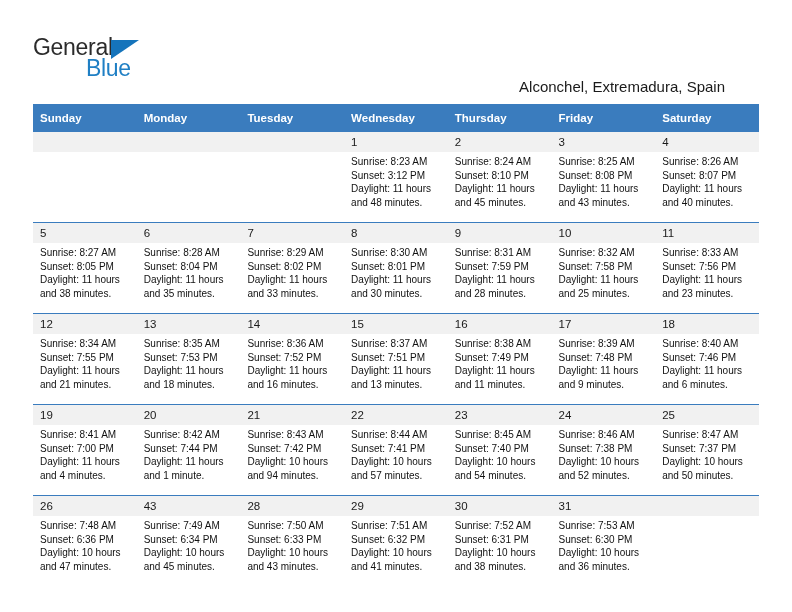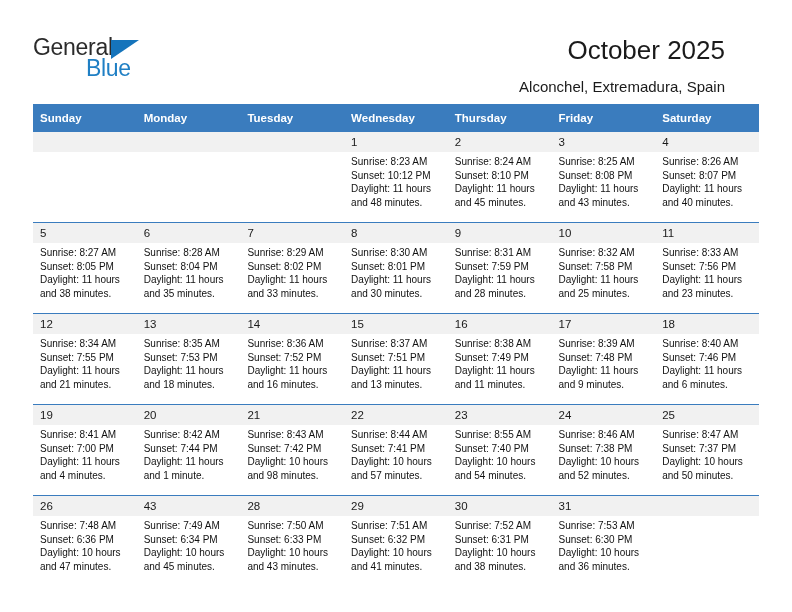--- a/index.html
+++ b/index.html
@@ -145,21 +145,20 @@
 <div class="page">
 
   <div class="top">
 
     <div class="logo">
       <span class="logo-general">General</span>
       <span class="logo-tri"></span>
       <span class="logo-blue">Blue</span>
     </div>
 
-    <div class="title">October 2025</div>
     <div class="subtitle">Alconchel, Extremadura, Spain</div>
 
   </div>
 
   <div class="cal">
     <table class="grid">
       <colgroup>
         <col>
           <col>
           <col>
@@ -188,21 +187,21 @@
           <td class="cell-empty">
             <div class="daynum"></div>
           </td>
           <td class="cell-empty">
             <div class="daynum"></div>
           </td>
           <td>
             <div class="daynum">1</div>
             <div class="info">
               <div>Sunrise: 8:23 AM</div>
-              <div>Sunset: 10:12 PM</div>
+              <div>Sunset: 3:12 PM</div>
               <div>Daylight: 11 hours</div>
               <div>and 48 minutes.</div>
             </div>
           </td>
           <td>
             <div class="daynum">2</div>
             <div class="info">
               <div>Sunrise: 8:24 AM</div>
               <div>Sunset: 8:10 PM</div>
               <div>Daylight: 11 hours</div>
@@ -379,36 +378,36 @@
               <div>Daylight: 11 hours</div>
               <div>and 1 minute.</div>
             </div>
           </td>
           <td>
             <div class="daynum">21</div>
             <div class="info">
               <div>Sunrise: 8:43 AM</div>
               <div>Sunset: 7:42 PM</div>
               <div>Daylight: 10 hours</div>
-              <div>and 98 minutes.</div>
+              <div>and 94 minutes.</div>
             </div>
           </td>
           <td>
             <div class="daynum">22</div>
             <div class="info">
               <div>Sunrise: 8:44 AM</div>
               <div>Sunset: 7:41 PM</div>
               <div>Daylight: 10 hours</div>
               <div>and 57 minutes.</div>
             </div>
           </td>
           <td>
             <div class="daynum">23</div>
             <div class="info">
-              <div>Sunrise: 8:55 AM</div>
+              <div>Sunrise: 8:45 AM</div>
               <div>Sunset: 7:40 PM</div>
               <div>Daylight: 10 hours</div>
               <div>and 54 minutes.</div>
             </div>
           </td>
           <td>
             <div class="daynum">24</div>
             <div class="info">
               <div>Sunrise: 8:46 AM</div>
               <div>Sunset: 7:38 PM</div>

